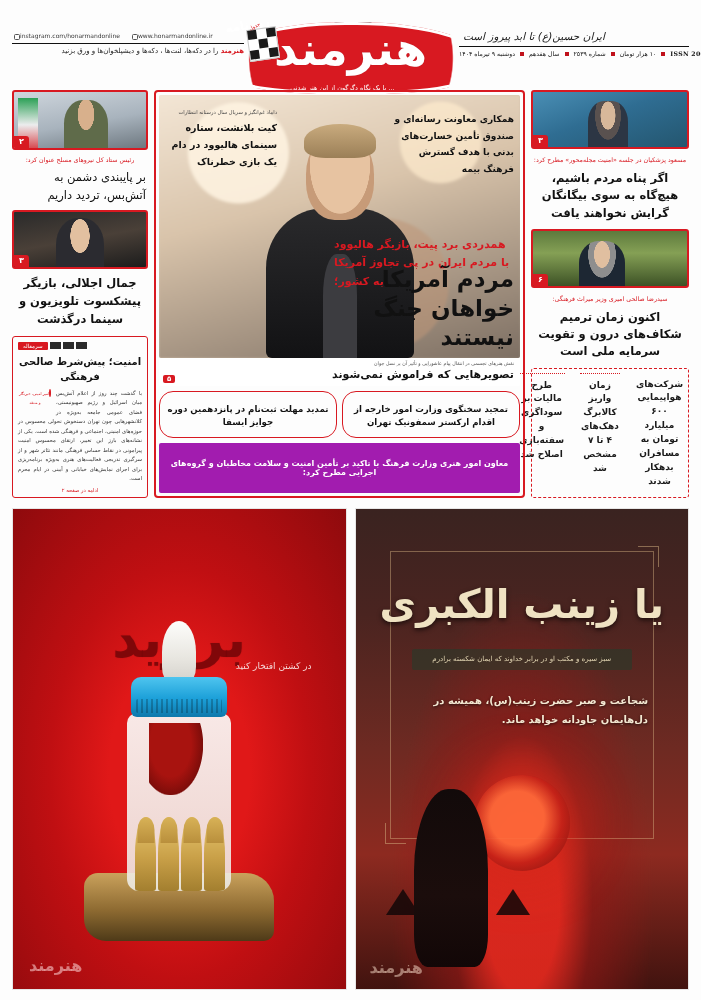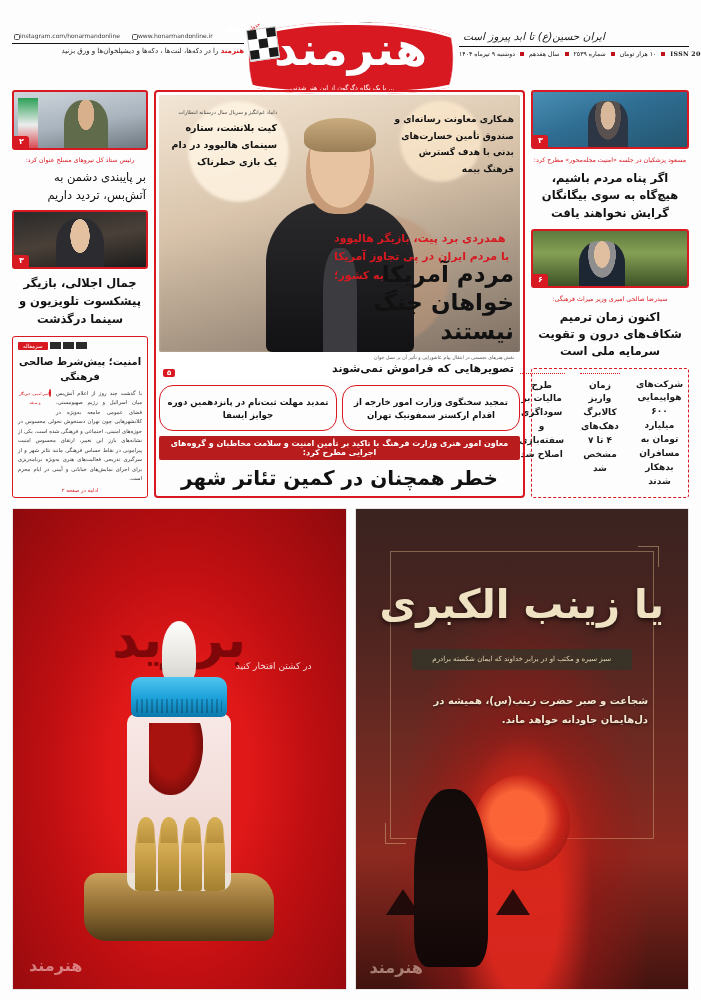--- a/index.html
+++ b/index.html
@@ -280,23 +280,23 @@
   }
   .tri-box {
     flex: 1; border: 1px solid #d81921; border-radius: 14px;
     padding: 3px 4px; text-align: center; direction: rtl;
     display: flex; flex-direction: column; justify-content: center;
   }
   .tri-mini { font-size: 5px; color: #444; margin-bottom: 2px; }
   .tri-txt { font-size: 8.6px; font-weight: bold; color: #111; line-height: 1.5; }
 
   .red-strip {
-    margin-top: 5px; background: #b91c1c; color: #fff;
+    margin-top: 5px; background: #a21caf; color: #fff;
     font-size: 8px; font-weight: bold; text-align: center;
-    padding: 3px 4px; direction: rtl; border-radius: 2px;
+    padding: 16px 4px; direction: rtl; border-radius: 2px;
   }
   .bottom-headline {
     text-align: center; direction: rtl;
     font-size: 20px; font-weight: bold; color: #111;
     padding: 6px 2px 2px 2px; line-height: 1.25;
   }
 
   
   .col-right { width: 136px; display: flex; flex-direction: column; gap: 3px; }
   .photo-c { background: linear-gradient(170deg,#cfd6dd 0%, #a8b3bd 55%, #6e7880 100%); }
@@ -618,21 +618,20 @@
           <div class="tri-mini"></div>
           <div class="tri-txt">تمدید مهلت ثبت‌نام در پانزدهمین دوره جوایز ایسفا</div>
         </div>
         <div class="tri-box">
           <div class="tri-mini"></div>
           <div class="tri-txt">تمجید سخنگوی وزارت امور خارجه از اقدام ارکستر سمفونیک تهران</div>
         </div>
       </div>
 
       <div class="red-strip">معاون امور هنری وزارت فرهنگ با تاکید بر تأمین امنیت و سلامت مخاطبان و گروه‌های اجرایی مطرح کرد:</div>
-      <div class="bottom-headline">خطر همچنان در کمین تئاتر شهر</div>
     </div>
 
     <div class="col-right">
 
       <div class="news-photo photo-c">
         <span class="flag"></span>
         <span class="pg-badge">۲</span>
       </div>
       <div class="kicker">رئیس ستاد کل نیروهای مسلح عنوان کرد:</div>
       <div class="headline-r">بر پایبندی دشمن به آتش‌بس، تردید داریم</div>

